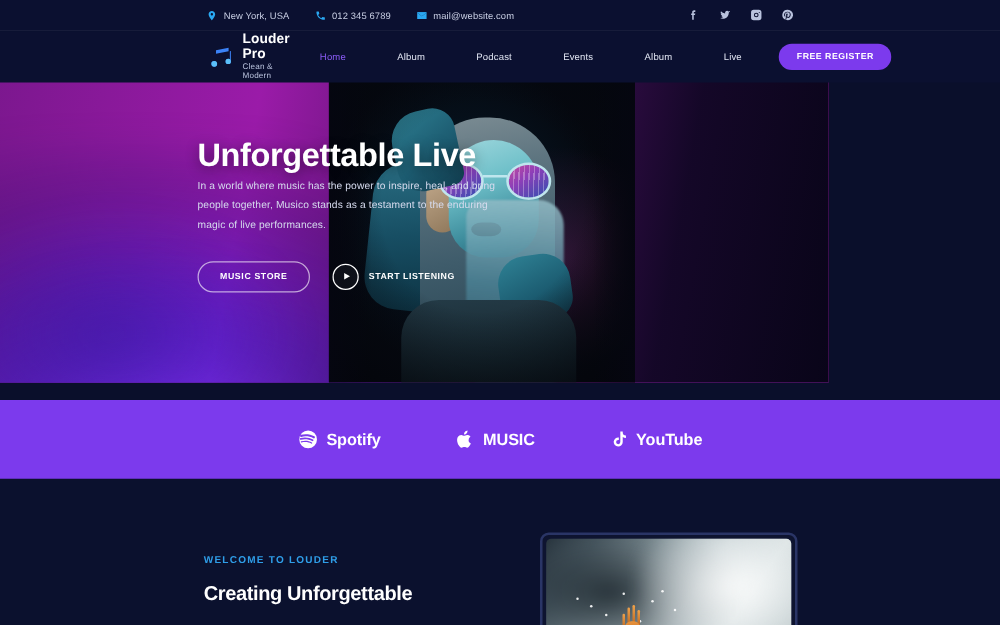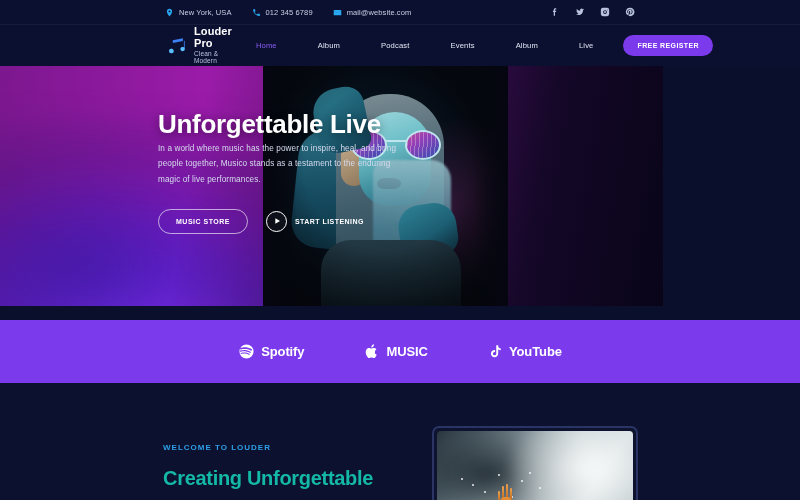--- a/index.html
+++ b/index.html
@@ -217,21 +217,21 @@
   .welcome {
     position:absolute; top:383px; left:0; width:800px; height:117px;
     background:#0b112e;
   }
   .welcome-left { position:absolute; left:163px; top:60px; width:260px; }
   .welcome-kicker {
     font-size:8px; font-weight:bold; color:#2f9ee8; letter-spacing:1px;
   }
   .welcome-title {
     margin-top:14px;
-    font-size:20px; font-weight:bold; color:#14b8a6; letter-spacing:-0.3px; line-height:1.2;
+    font-size:16px; font-weight:bold; color:#ffffff; letter-spacing:-0.3px; line-height:1.2;
     white-space:nowrap;
   }
   .welcome-card {
     position:absolute; left:432px; top:426px; width:206px; height:95px;
     border:2px solid #2a3566; border-radius:7px; overflow:hidden;
     background:#0e1430; z-index:10;
   }
   .wc-img { position:absolute; inset:3px; border-radius:4px; overflow:hidden;
     background:linear-gradient(125deg, #24303a 0%, #4a5a63 16%, #93a3a8 38%, #c8d2d4 58%, #dde4e4 76%, #b9c4c6 100%); }
   .wc-smoke1 { position:absolute; left:-10%; top:-20%; width:90%; height:140%;

